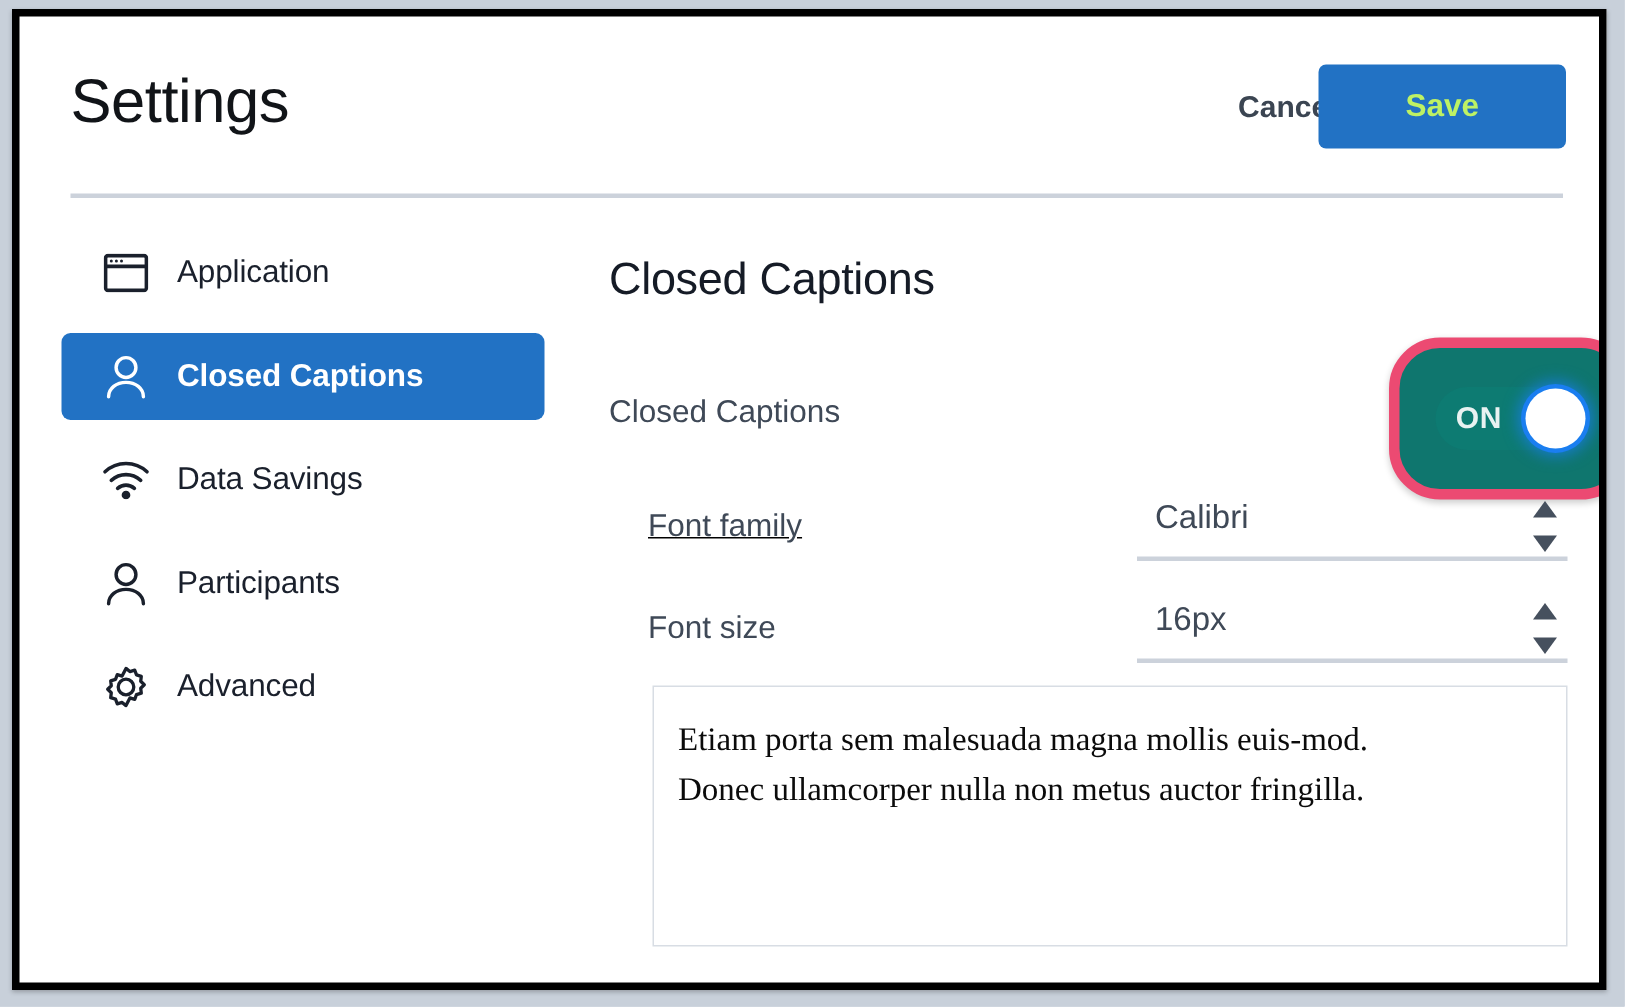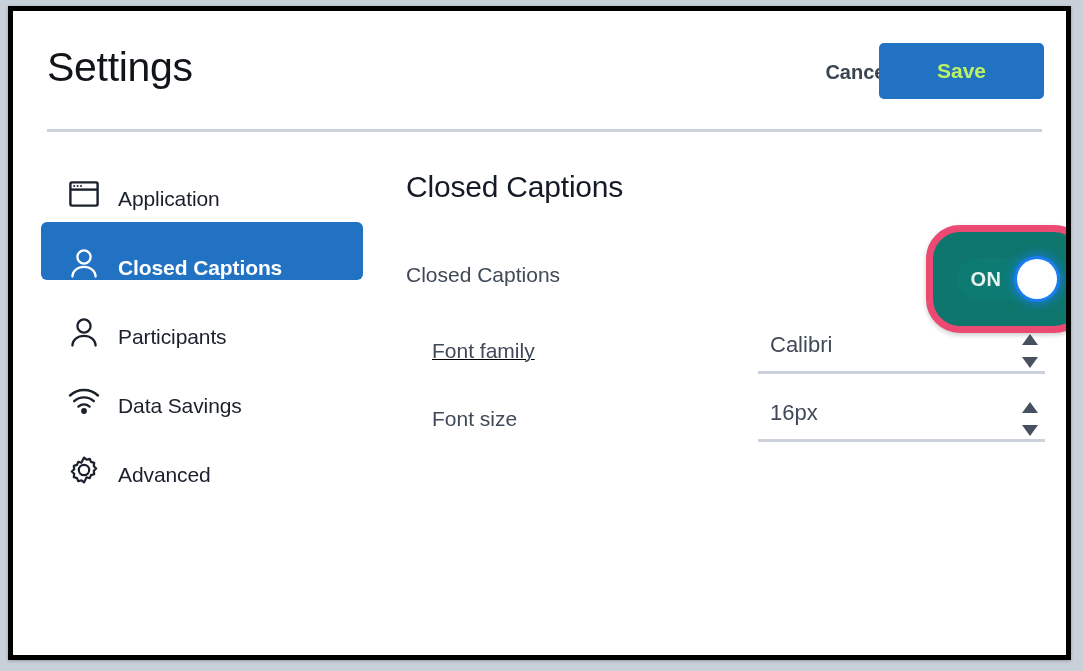--- a/index.html
+++ b/index.html
@@ -100,21 +100,21 @@
   .sidebar {
     position: absolute;
     left: 0;
     top: 0;
     width: 378px;
     padding-top: 21px;
   }
 
   .sidebar-item {
     display: flex;
-    align-items: flex-end;
+    align-items: center;
     height: 58px;
     margin: 0 28px 11px 28px;
     padding-left: 26px;
     border-radius: 6px;
     cursor: pointer;
     color: #1a202c;
   }
 
   .sidebar-item.selected {
     background: #2272c4;
@@ -340,38 +340,38 @@
           <svg width="28" height="30" viewBox="0 0 28 30" fill="none">
             <circle cx="14" cy="9" r="6.6" stroke="#ffffff" stroke-width="2.3"></circle>
             <path d="M2.4 28.5c0-5.5 5.2-9.6 11.6-9.6s11.6 4.1 11.6 9.6" stroke="#ffffff" stroke-width="2.3" stroke-linecap="round"></path>
           </svg>
         </span>
         <span class="sidebar-label">Closed Captions</span>
       </div>
 
       <div class="sidebar-item">
         <span class="sidebar-icon">
-          <svg width="28" height="30" viewBox="0 0 28 30" fill="none">
-            <circle cx="14" cy="9" r="6.6" stroke="#1a202c" stroke-width="2.3"></circle>
-            <path d="M2.4 28.5c0-5.5 5.2-9.6 11.6-9.6s11.6 4.1 11.6 9.6" stroke="#1a202c" stroke-width="2.3" stroke-linecap="round"></path>
-          </svg>
-        </span>
-        <span class="sidebar-label">Participants</span>
-      </div>
-
-      <div class="sidebar-item">
-        <span class="sidebar-icon">
           <svg width="32" height="26" viewBox="0 0 32 26" fill="none">
             <path d="M2 7.5C5.8 4 10.6 2 16 2s10.2 2 14 5.5" stroke="#1a202c" stroke-width="2.4" stroke-linecap="round"></path>
             <path d="M6.2 13.2C8.9 10.8 12.3 9.4 16 9.4s7.1 1.4 9.8 3.8" stroke="#1a202c" stroke-width="2.4" stroke-linecap="round"></path>
             <path d="M10.4 18.6c1.6-1.4 3.5-2.2 5.6-2.2s4 .8 5.6 2.2" stroke="#1a202c" stroke-width="2.4" stroke-linecap="round"></path>
             <circle cx="16" cy="23" r="2.9" fill="#1a202c"></circle>
           </svg>
         </span>
         <span class="sidebar-label">Data Savings</span>
+      </div>
+
+      <div class="sidebar-item">
+        <span class="sidebar-icon">
+          <svg width="28" height="30" viewBox="0 0 28 30" fill="none">
+            <circle cx="14" cy="9" r="6.6" stroke="#1a202c" stroke-width="2.3"></circle>
+            <path d="M2.4 28.5c0-5.5 5.2-9.6 11.6-9.6s11.6 4.1 11.6 9.6" stroke="#1a202c" stroke-width="2.3" stroke-linecap="round"></path>
+          </svg>
+        </span>
+        <span class="sidebar-label">Participants</span>
       </div>
 
       <div class="sidebar-item">
         <span class="sidebar-icon">
           <svg width="30" height="30" viewBox="0 0 30 30" fill="none">
             <path d="M15 2.6l2.6 2.1 3.2-.9 1.2 3.1 3.2 1 -.4 3.3 2.4 2.3-2.4 2.3.4 3.3-3.2 1-1.2 3.1-3.2-.9L15 27.4l-2.6-2.1-3.2.9-1.2-3.1-3.2-1 .4-3.3L2.8 16.5l2.4-2.3-.4-3.3 3.2-1 1.2-3.1 3.2.9L15 2.6z" stroke="#1a202c" stroke-width="2.2" stroke-linejoin="round"></path>
             <circle cx="15" cy="15" r="5.2" stroke="#1a202c" stroke-width="2.2"></circle>
           </svg>
         </span>
         <span class="sidebar-label">Advanced</span>
@@ -408,16 +408,20 @@
         <span class="field-label">Font size</span>
         <div class="field-control">
           <span class="field-value">16px</span>
           <span class="stepper">
             <i class="arrow-up"></i>
             <i class="arrow-down"></i>
           </span>
         </div>
       </div>
 
+      <div class="preview-box">
+        <div class="preview-text">Etiam porta sem malesuada magna mollis euis-mod.</div>
+        <div class="preview-text">Donec ullamcorper nulla non metus auctor fringilla.</div>
+      </div>
 
     </section>
   </div>
 </div>
 
 </body></html>

